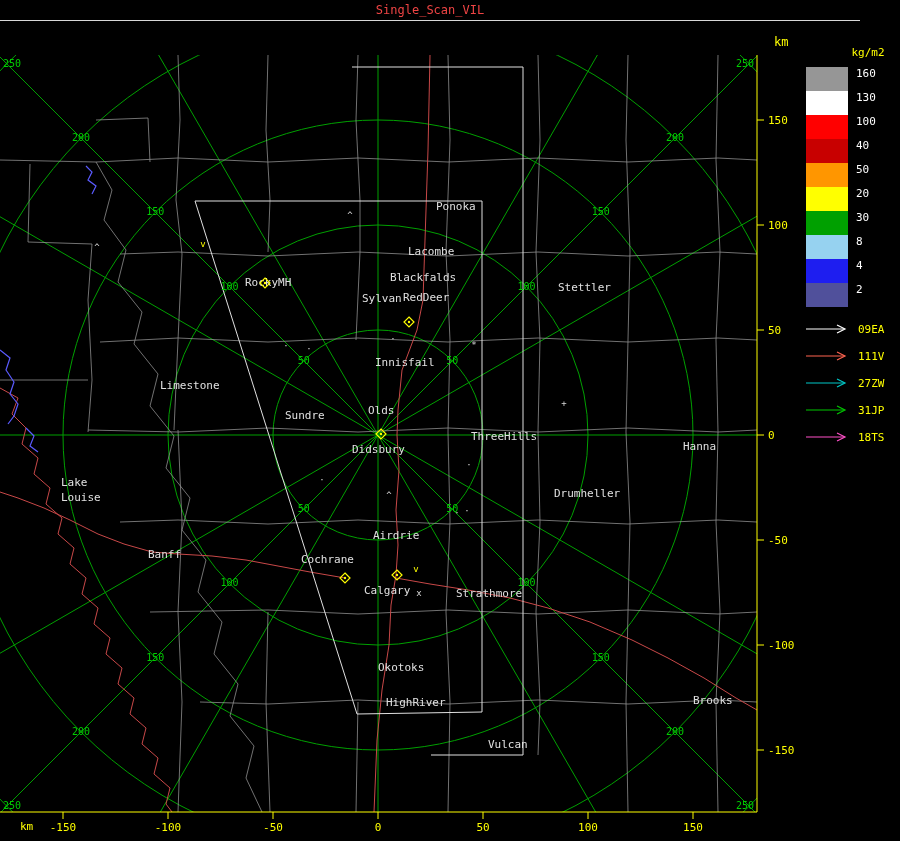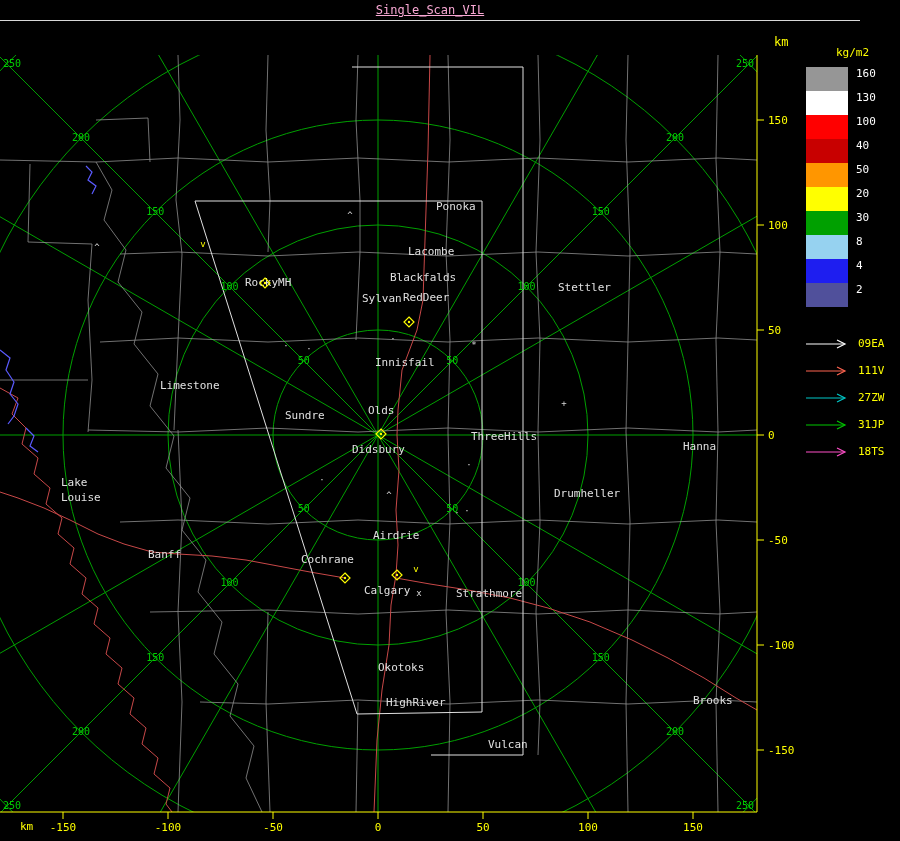--- a/index.html
+++ b/index.html
@@ -1,30 +1,30 @@
 <!DOCTYPE html>
 <html><head>
 <meta charset="utf-8">
 <style>
   html,body{margin:0;padding:0;background:#000;}
   body{width:900px;height:841px;overflow:hidden;font-family:"DejaVu Sans Mono","Liberation Mono",monospace;}
   .screen{position:relative;width:900px;height:841px;background:#000;}
   .titlebar{position:absolute;top:0;left:0;width:860px;height:20px;line-height:20px;
-            text-align:center;color:#f9a8d4;font-size:12px;border-bottom:1px solid #d8d8d8;z-index:5;text-decoration:underline;}
+            text-align:center;color:#ef4444;font-size:12px;border-bottom:1px solid #d8d8d8;z-index:5;}
   .timestamp{position:absolute;top:35px;left:8px;color:#ffff00;font-size:12px;z-index:5;}
   .km-right{position:absolute;top:35px;left:774px;color:#ffff00;font-size:12px;z-index:5;}
   .km-bottom{position:absolute;top:820px;left:20px;color:#ffff00;font-size:11px;z-index:5;}
   #map-svg{position:absolute;top:0;left:0;z-index:1;}
   .sidebar{position:absolute;top:46px;left:800px;width:100px;z-index:5;}
-  .legend-unit{color:#ffff00;font-size:11px;margin-left:36px;margin-bottom:8px;}
+  .legend-unit{color:#ffff00;font-size:11px;margin-left:36px;margin-bottom:8px;text-align:center;}
   .legend-row{display:flex;height:24px;}
   .swatch{width:42px;height:24px;margin-left:6px;flex:none;}
   .legend-label{color:#ffffff;font-size:11px;margin-left:8px;}
   #legend-radars{margin-top:16px;margin-left:6px;}
-  .radar-row{display:flex;align-items:flex-end;height:27px;}
+  .radar-row{display:flex;align-items:flex-start;height:27px;}
   .radar-row span{margin-left:6px;color:#ffff00;font-size:11px;}
 </style>
 </head>
 <body>
 
 <div class="screen">
 
   <div class="titlebar">
     <span>Single_Scan_VIL</span>
   </div>

